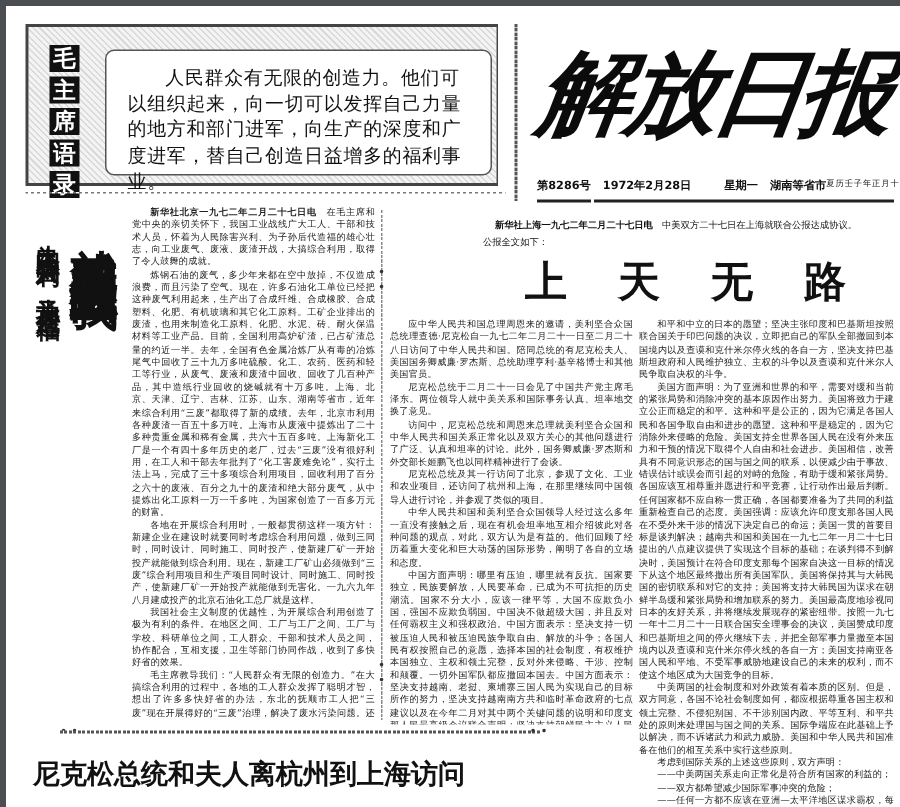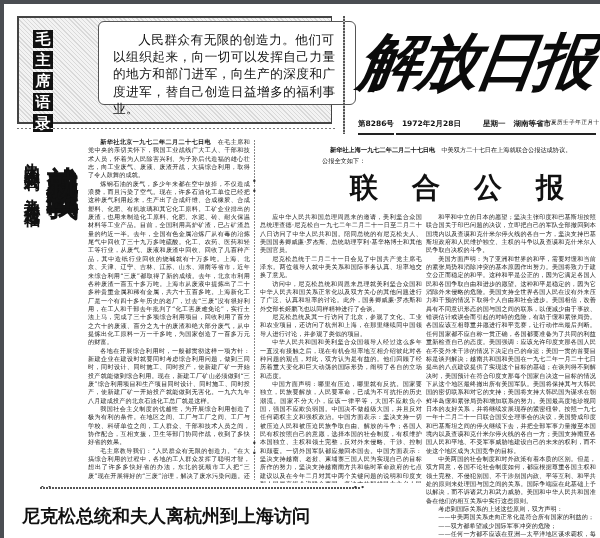--- a/index.html
+++ b/index.html
@@ -22,25 +22,25 @@
   .quote-label {
     position:absolute; left:14px; top:12px; width:20px;
     display:flex; flex-direction:column; gap:3px;
   }
   .quote-label span {
     display:block; width:20px; height:18px; background:#111; color:#fff;
     font-family:"DejaVu Sans","Liberation Sans",sans-serif; font-weight:bold;
     font-size:15px; line-height:18px; text-align:center;
   }
   .quote-inner {
-    position:absolute; left:51px; top:3px; width:258px; height:84px;
+    position:absolute; left:51px; top:15px; width:258px; height:84px;
     border:1.5px solid #555; border-radius:6px; background:#fff; box-sizing:border-box;
     padding:9px 12px 0 14px;
     font-family:"DejaVu Sans","Liberation Sans",sans-serif; font-size:12.6px;
-    line-height:17.2px; letter-spacing:0.5px; text-indent:2em;margin-left:28px;
+    line-height:17.2px; letter-spacing:0.5px; text-indent:2em;
   }
 
   
   .mast-rule-v { position:absolute; left:343px; top:16px; width:2px; height:118px;
     background:repeating-linear-gradient(to bottom,#555 0 2px,#bbb 2px 3px); }
   .masthead {
     position:absolute; left:360px; top:14px; width:235px; height:96px;
     font-family:"DejaVu Serif","Liberation Serif",serif; font-weight:bold;
     font-size:62px; line-height:96px; letter-spacing:-4px; font-style:italic;
     transform:skewX(-8deg); color:#0b0b0b; white-space:nowrap;
@@ -160,21 +160,21 @@
 <div class="col-divider"></div>
 <div class="dots" style="top:178px">•</div>
 <div class="dots" style="top:188px">•</div>
 <div class="dots" style="top:440px">•</div>
 <div class="dots" style="top:450px">•</div>
 
 <div class="xinhua-lead">
   <span>新华社上海一九七二年二月二十七日电</span>　<span class="rest">中美双方二十七日在上海就联合公报达成协议。</span>
 </div>
 <div class="fulltext-label">公报全文如下：</div>
-<div class="communique-title">联合公报</div>
+<div class="communique-title">上天无路</div>
 
 <div class="body-text col-comm-a">
   <p>应中华人民共和国总理周恩来的邀请，美利坚合众国总统理查德·尼克松自一九七二年二月二十一日至二月二十八日访问了中华人民共和国。陪同总统的有尼克松夫人、美国国务卿威廉·罗杰斯、总统助理亨利·基辛格博士和其他美国官员。</p>
   <p>尼克松总统于二月二十一日会见了中国共产党主席毛泽东。两位领导人就中美关系和国际事务认真、坦率地交换了意见。</p>
   <p>访问中，尼克松总统和周恩来总理就美利坚合众国和中华人民共和国关系正常化以及双方关心的其他问题进行了广泛、认真和坦率的讨论。此外，国务卿威廉·罗杰斯和外交部长姬鹏飞也以同样精神进行了会谈。</p>
   <p>尼克松总统及其一行访问了北京，参观了文化、工业和农业项目，还访问了杭州和上海，在那里继续同中国领导人进行讨论，并参观了类似的项目。</p>
   <p>中华人民共和国和美利坚合众国领导人经过这么多年一直没有接触之后，现在有机会坦率地互相介绍彼此对各种问题的观点，对此，双方认为是有益的。他们回顾了经历着重大变化和巨大动荡的国际形势，阐明了各自的立场和态度。</p>
   <p>中国方面声明：哪里有压迫，哪里就有反抗。国家要独立，民族要解放，人民要革命，已成为不可抗拒的历史潮流。国家不分大小，应该一律平等，大国不应欺负小国，强国不应欺负弱国。中国决不做超级大国，并且反对任何霸权主义和强权政治。中国方面表示：坚决支持一切被压迫人民和被压迫民族争取自由、解放的斗争；各国人民有权按照自己的意愿，选择本国的社会制度，有权维护本国独立、主权和领土完整，反对外来侵略、干涉、控制和颠覆。一切外国军队都应撤回本国去。中国方面表示：坚决支持越南、老挝、柬埔寨三国人民为实现自己的目标所作的努力，坚决支持越南南方共和临时革命政府的七点建议以及在今年二月对其中两个关键问题的说明和印度支那人民最高级会议联合声明；坚决支持朝鲜民主主义人民共和国政府一九七一年四月十二日提出的朝鲜和平统一的八点方案和取消“联合国韩国统一复兴委员会”的主张；坚决反对日本军国主义的复活和对外扩张，坚决支持日本人民要求建立一个独立、民主、</p>
 </div>
 <div class="body-text col-comm-b">

